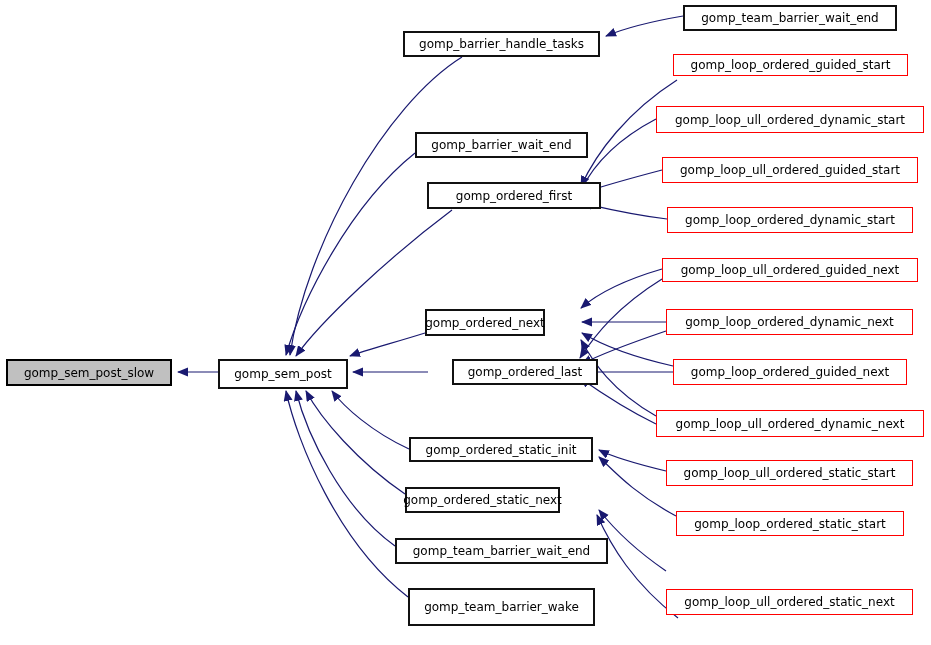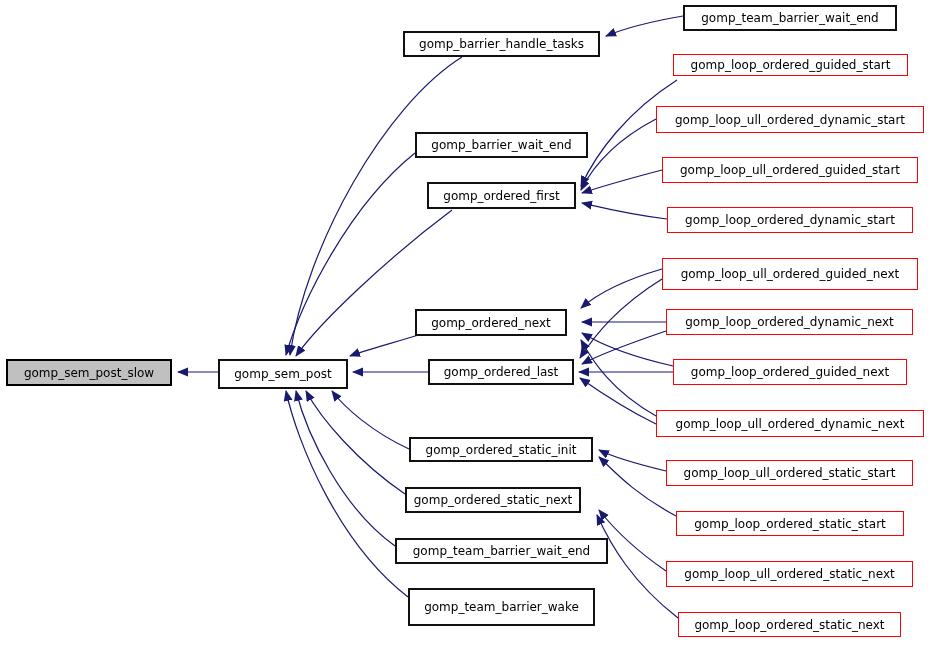--- a/index.html
+++ b/index.html
@@ -50,34 +50,33 @@
     <path class="edge" d="M 666,471 C 633,463 611,456 599,450" marker-end="url(#arrow)"></path>
     <path class="edge" d="M 676,516 C 633,493 613,470 599,457" marker-end="url(#arrow)"></path>
     <path class="edge" d="M 666,571 C 631,547 610,524 599,510" marker-end="url(#arrow)"></path>
     <path class="edge" d="M 678,618 C 633,583 611,546 597,515" marker-end="url(#arrow)"></path>
   </svg>
 
   <div class="node current" style="left:6px;top:359px;width:166px;height:27px">gomp_sem_post_slow</div>
   <div class="node" style="left:218px;top:359px;width:130px;height:30px">gomp_sem_post</div>
   <div class="node" style="left:403px;top:31px;width:197px;height:26px">gomp_barrier_handle_tasks</div>
   <div class="node" style="left:415px;top:132px;width:173px;height:26px">gomp_barrier_wait_end</div>
-  <div class="node" style="left:427px;top:182px;width:149px;height:27px">gomp_ordered_first</div>
-  <div class="node" style="left:415px;top:309px;width:152px;height:27px">gomp_ordered_next</div>
-  <div class="node" style="left:428px;top:359px;width:146px;height:26px">gomp_ordered_last</div>
+  <div class="node" style="left:427px;top:182px;width:174px;height:27px">gomp_ordered_first</div>
+  <div class="node" style="left:425px;top:309px;width:120px;height:27px">gomp_ordered_next</div>
+  <div class="node" style="left:452px;top:359px;width:146px;height:26px">gomp_ordered_last</div>
   <div class="node" style="left:409px;top:437px;width:184px;height:25px">gomp_ordered_static_init</div>
-  <div class="node" style="left:405px;top:487px;width:176px;height:26px">gomp_ordered_static_next</div>
+  <div class="node" style="left:405px;top:487px;width:155px;height:26px">gomp_ordered_static_next</div>
   <div class="node" style="left:395px;top:538px;width:213px;height:26px">gomp_team_barrier_wait_end</div>
   <div class="node" style="left:408px;top:588px;width:187px;height:38px">gomp_team_barrier_wake</div>
   <div class="node" style="left:683px;top:5px;width:214px;height:26px">gomp_team_barrier_wait_end</div>
   <div class="node external" style="left:673px;top:54px;width:235px;height:22px">gomp_loop_ordered_guided_start</div>
   <div class="node external" style="left:656px;top:106px;width:268px;height:27px">gomp_loop_ull_ordered_dynamic_start</div>
   <div class="node external" style="left:662px;top:157px;width:256px;height:26px">gomp_loop_ull_ordered_guided_start</div>
   <div class="node external" style="left:667px;top:207px;width:246px;height:26px">gomp_loop_ordered_dynamic_start</div>
-  <div class="node external" style="left:662px;top:258px;width:256px;height:32px">gomp_loop_ull_ordered_guided_next</div>
+  <div class="node external" style="left:662px;top:258px;width:256px;height:24px">gomp_loop_ull_ordered_guided_next</div>
   <div class="node external" style="left:666px;top:309px;width:247px;height:26px">gomp_loop_ordered_dynamic_next</div>
   <div class="node external" style="left:673px;top:359px;width:234px;height:26px">gomp_loop_ordered_guided_next</div>
   <div class="node external" style="left:656px;top:410px;width:268px;height:27px">gomp_loop_ull_ordered_dynamic_next</div>
   <div class="node external" style="left:666px;top:460px;width:247px;height:26px">gomp_loop_ull_ordered_static_start</div>
   <div class="node external" style="left:676px;top:511px;width:228px;height:25px">gomp_loop_ordered_static_start</div>
-  <div class="node external" style="left:666px;top:561px;width:247px;height:26px">gomp_loop_ull_ordered_static_next</div>
-  <div class="node external" style="left:678px;top:612px;width:223px;height:25px">gomp_loop_ordered_static_next</div>
+  <div class="node external" style="left:666px;top:589px;width:247px;height:26px">gomp_loop_ull_ordered_static_next</div>
 
 </div>
 
 </body></html>

